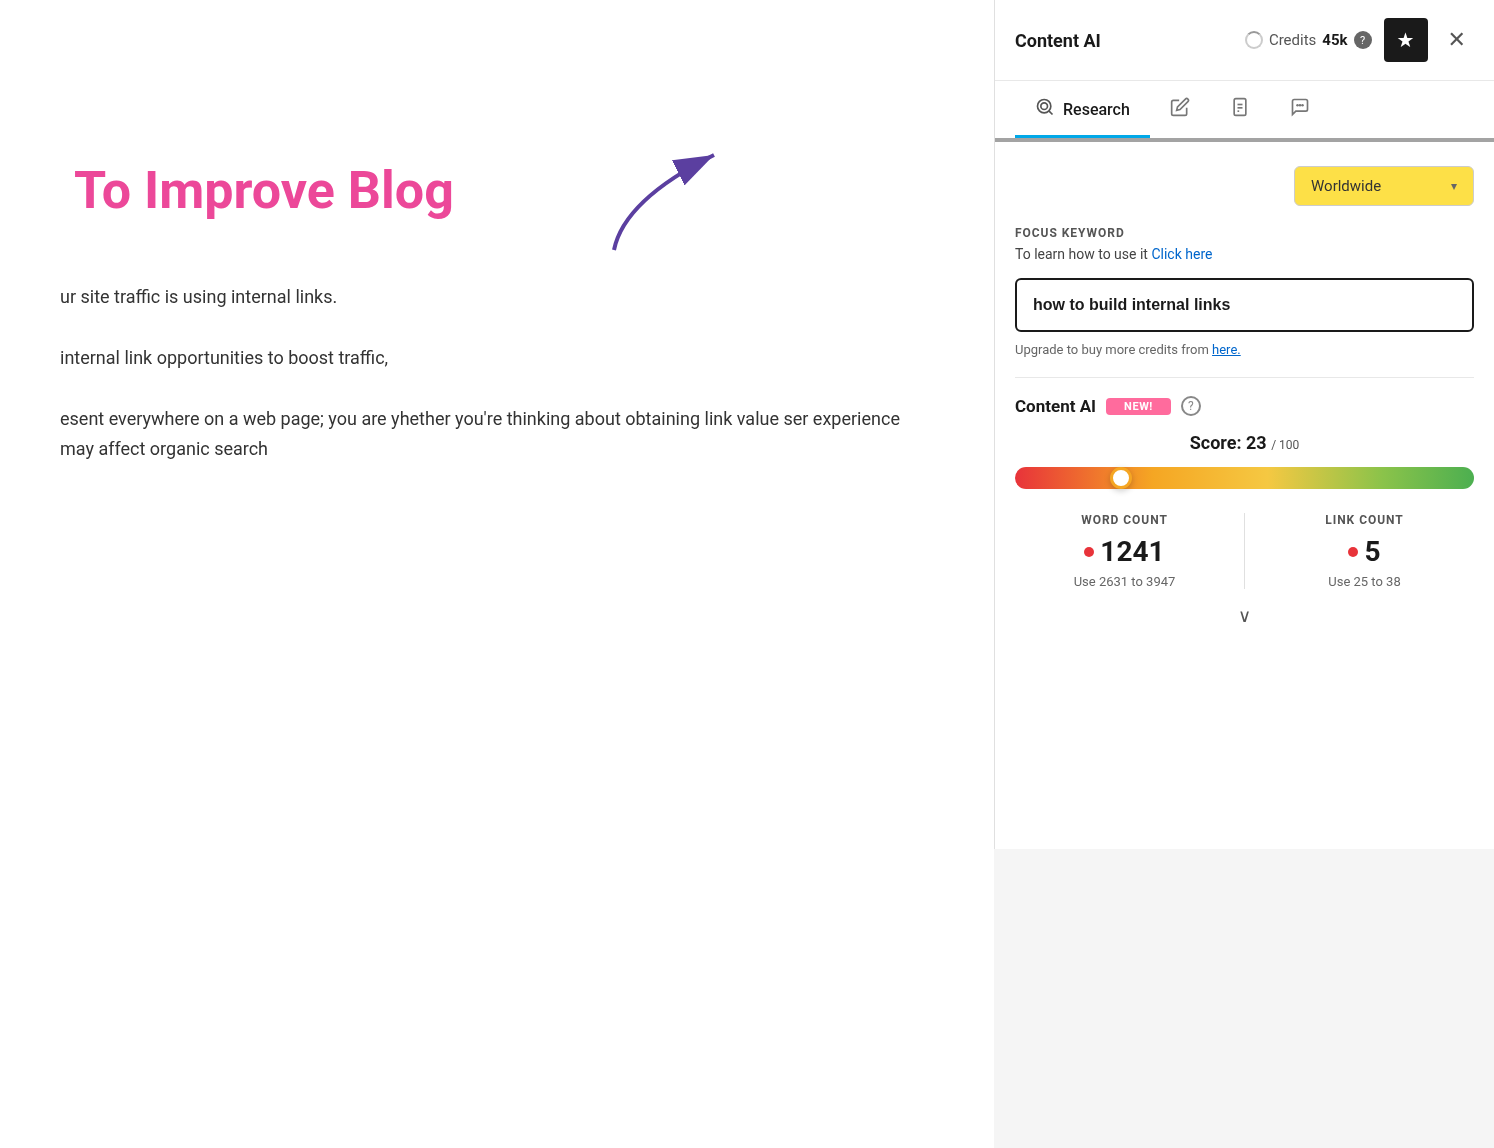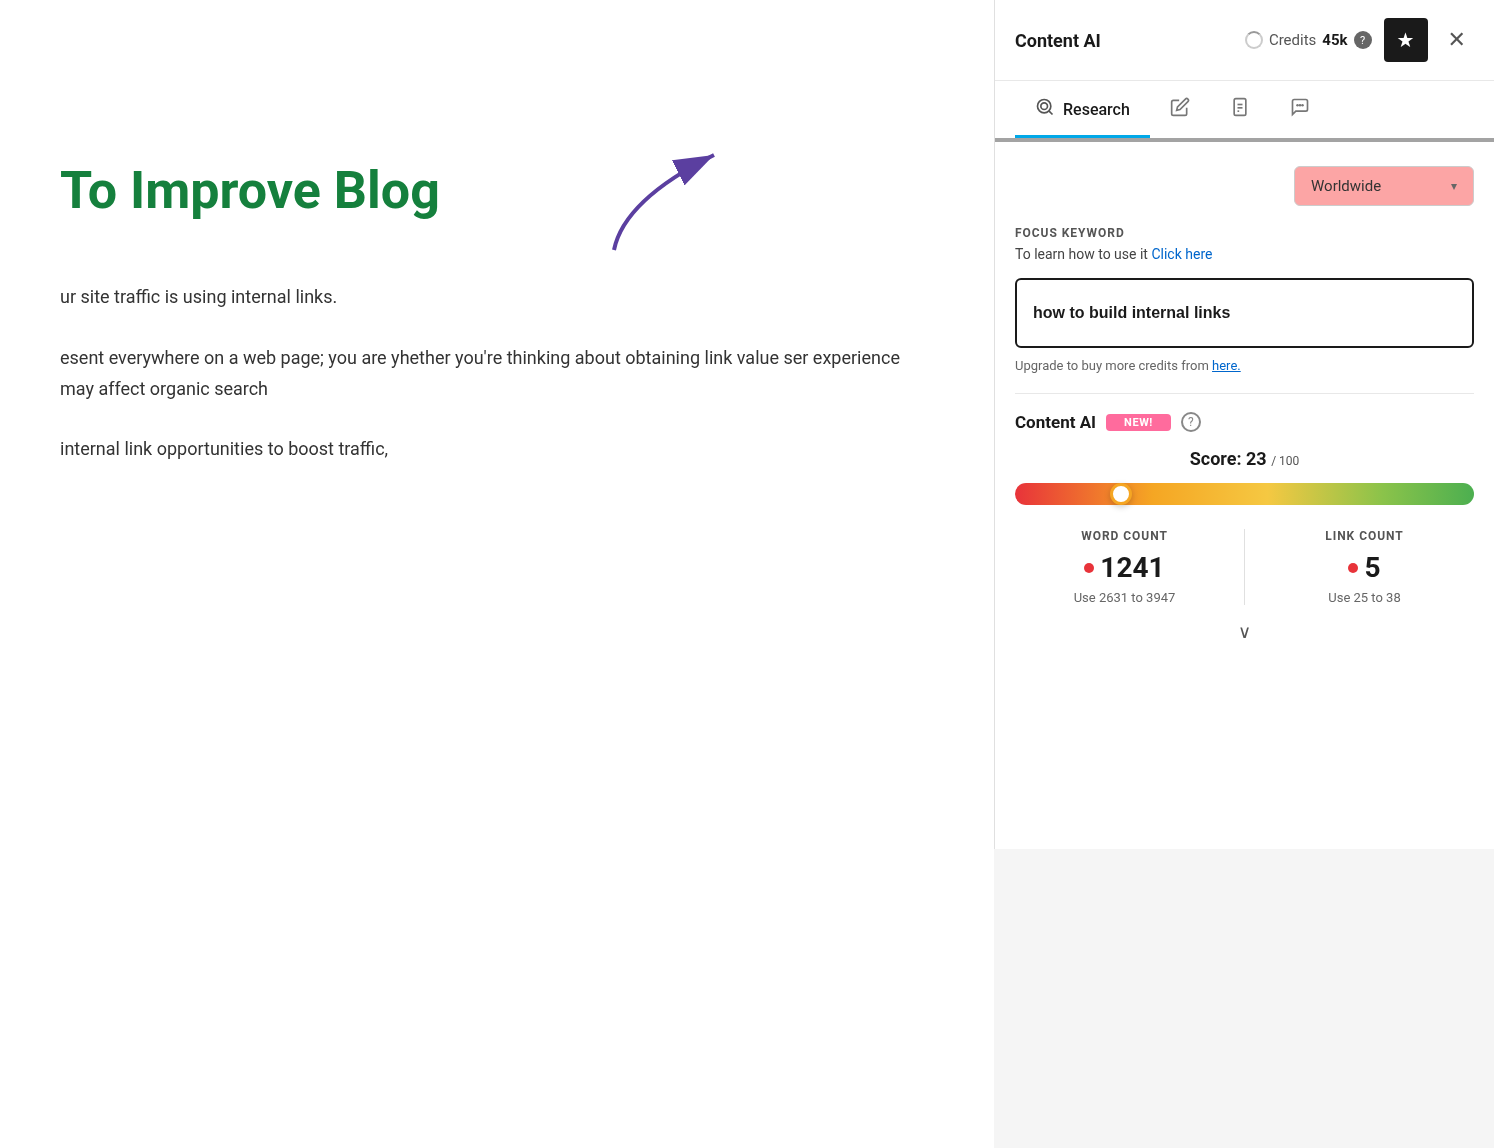--- a/index.html
+++ b/index.html
@@ -17,24 +17,25 @@
       flex: 1;
       background: #fff;
       padding: 40px 60px;
       position: relative;
       overflow: hidden;
     }
 
     .blog-title {
       font-size: 52px;
       font-weight: 700;
-      color: #15803d;
+      color: #ec4899;
       margin-top: 120px;
       margin-bottom: 60px;
       line-height: 1.2;
+      margin-left: 14px;
     }
 
     .blog-text {
       font-size: 18px;
       color: #333;
       line-height: 1.7;
       margin-bottom: 30px;
     }
 
     
@@ -192,21 +193,21 @@
       margin-bottom: 20px;
       margin-top: 4px;
     }
 
     .worldwide-select {
       border: 1px solid #ccc;
       border-radius: 6px;
       padding: 10px 16px;
       font-size: 15px;
       color: #333;
-      background: #fca5a5;
+      background: #fde047;
       cursor: pointer;
       display: flex;
       align-items: center;
       gap: 8px;
       min-width: 180px;
       justify-content: space-between;
     }
 
     .worldwide-chevron {
       font-size: 12px;
@@ -236,21 +237,21 @@
     .click-here-link {
       color: #0066cc;
       text-decoration: none;
       cursor: pointer;
     }
 
     .keyword-input {
       width: 100%;
       border: 2px solid #1a1a1a;
       border-radius: 6px;
-      padding: 24px 16px;
+      padding: 16px 16px;
       font-size: 16px;
       font-weight: 700;
       color: #1a1a1a;
       outline: none;
     }
 
     .upgrade-text {
       font-size: 13px;
       color: #666;
       margin-top: 10px;
@@ -424,24 +425,24 @@
           <polygon points="0 0, 10 3.5, 0 7" fill="#5b3fa0"></polygon>
         </marker>
       </defs>
       <path d="M 20 110 Q 30 60 120 15" stroke="#5b3fa0" stroke-width="4" fill="none" marker-end="url(#arrowhead)"></path>
     </svg>
   </div>
 
   <h1 class="blog-title">To Improve Blog</h1>
 
   <p class="blog-text">ur site traffic is using internal links.</p>
+  <p class="blog-text">internal link opportunities to boost traffic,</p>
   <p class="blog-text">esent everywhere on a web page; you are
 yhether you're thinking about obtaining link value
 ser experience may affect organic search</p>
-  <p class="blog-text">internal link opportunities to boost traffic,</p>
 </div>
 
 <div class="right-panel">
 
   <div class="sidebar-header">
     <span class="header-title">Content AI</span>
     <div class="credits-section">
       <div class="credits-spinner"></div>
       <span>Credits</span>
       <span class="credits-amount">45k</span>

